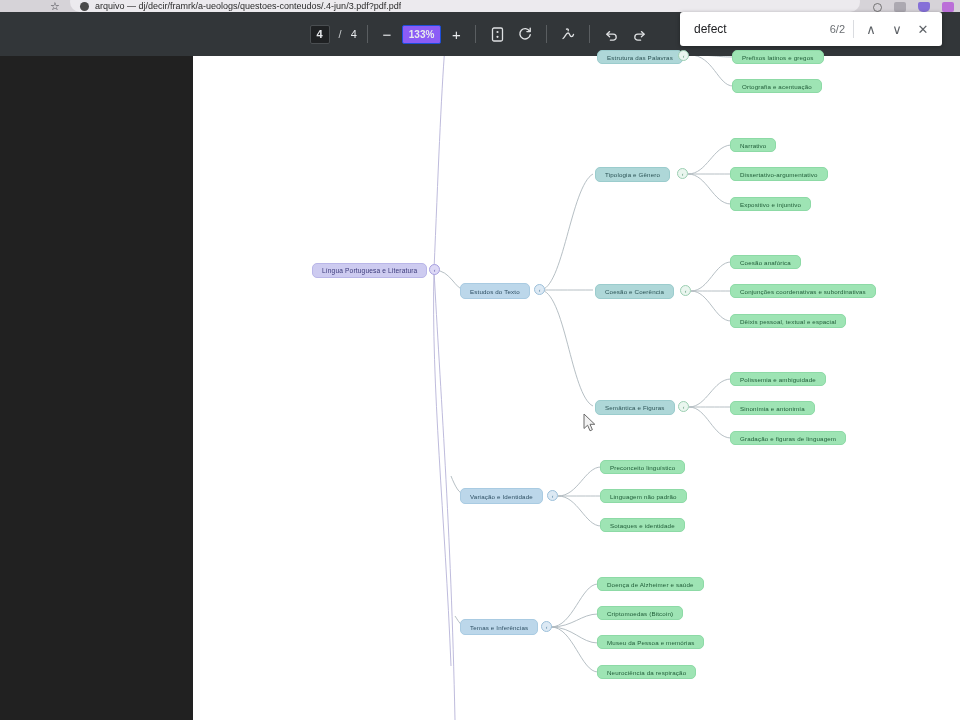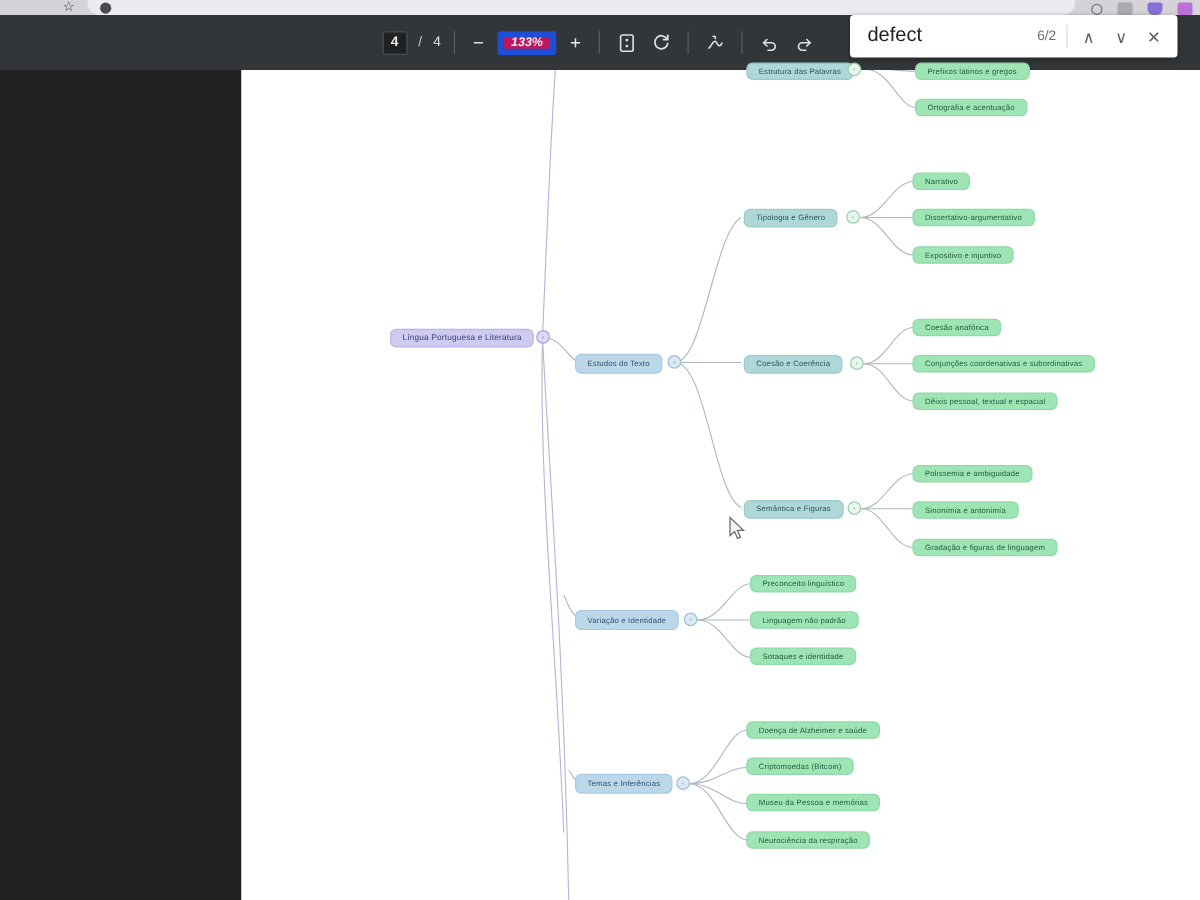--- a/index.html
+++ b/index.html
@@ -69,47 +69,46 @@
   }
   .page-sep { color: #c5c8ca; font-size: 11px; margin: 0 3px; }
   .page-total { color: #e8eaed; font-size: 11px; }
 
   .zoom-btn {
     color: #e8eaed; font-size: 15px; width: 18px; height: 18px;
     display: flex; align-items: center; justify-content: center;
     cursor: pointer; user-select: none;
   }
   .zoom-box {
-    background: #be185d; color: #e8eaed;
+    background: #8b5cf6; color: #e8eaed;
     font-size: 10px; font-weight: bold;
     height: 19px; padding: 0 6px; border-radius: 2px;
     display: flex; align-items: center; justify-content: center;
-    border: 5px solid #1d4ed8;
-    font-style: italic;
+    border: 1px solid #1d4ed8;
   }
 
   .tb-icon {
     width: 22px; height: 22px; color: #dfe1e3;
     display: flex; align-items: center; justify-content: center;
     cursor: pointer;
   }
   .tb-icon svg { display: block; }
 
   
   .findbar {
     position: absolute; right: 18px; top: 12px;
     width: 262px; height: 34px;
     background: #ffffff; border-radius: 3px;
     box-shadow: 0 1px 4px rgba(0,0,0,.35);
     display: flex; align-items: center; padding: 0 6px 0 14px;
   }
   .find-input {
     border: none; outline: none; background: transparent;
     font-family: "Liberation Sans", sans-serif;
-    font-size: 16px; color: #202124; width: 130px;
+    font-size: 12px; color: #202124; width: 130px;
   }
   .find-count { font-size: 11px; color: #6b6f73; margin-left: auto; margin-right: 8px; }
   .find-divider { width: 1px; height: 18px; background: #dadce0; margin-right: 4px; }
   .find-btn {
     width: 26px; height: 26px; color: #5f6368;
     display: flex; align-items: center; justify-content: center;
     cursor: pointer; font-size: 13px; border-radius: 50%;
   }
 
   
@@ -171,20 +170,21 @@
 </head>
 <body>
 
 <div id="app">
 
   <div class="browser-chrome">
     <div class="chrome-tabstrip"></div>
     <div class="star-icon">☆</div>
     <div class="urlbar">
       <div class="lock-icon"></div>
+      <div class="url-text">arquivo — dj/decir/framrk/a-ueologs/questoes-conteudos/.4-jun/3.pdf?pdf.pdf</div>
     </div>
     <div class="chrome-right">
       <div class="ci search-g"></div>
       <div class="ci rect-g"></div>
       <div class="ci shield-g"></div>
       <div class="ci profile-g"></div>
     </div>
   </div>
 
   <div class="pdf-toolbar">

